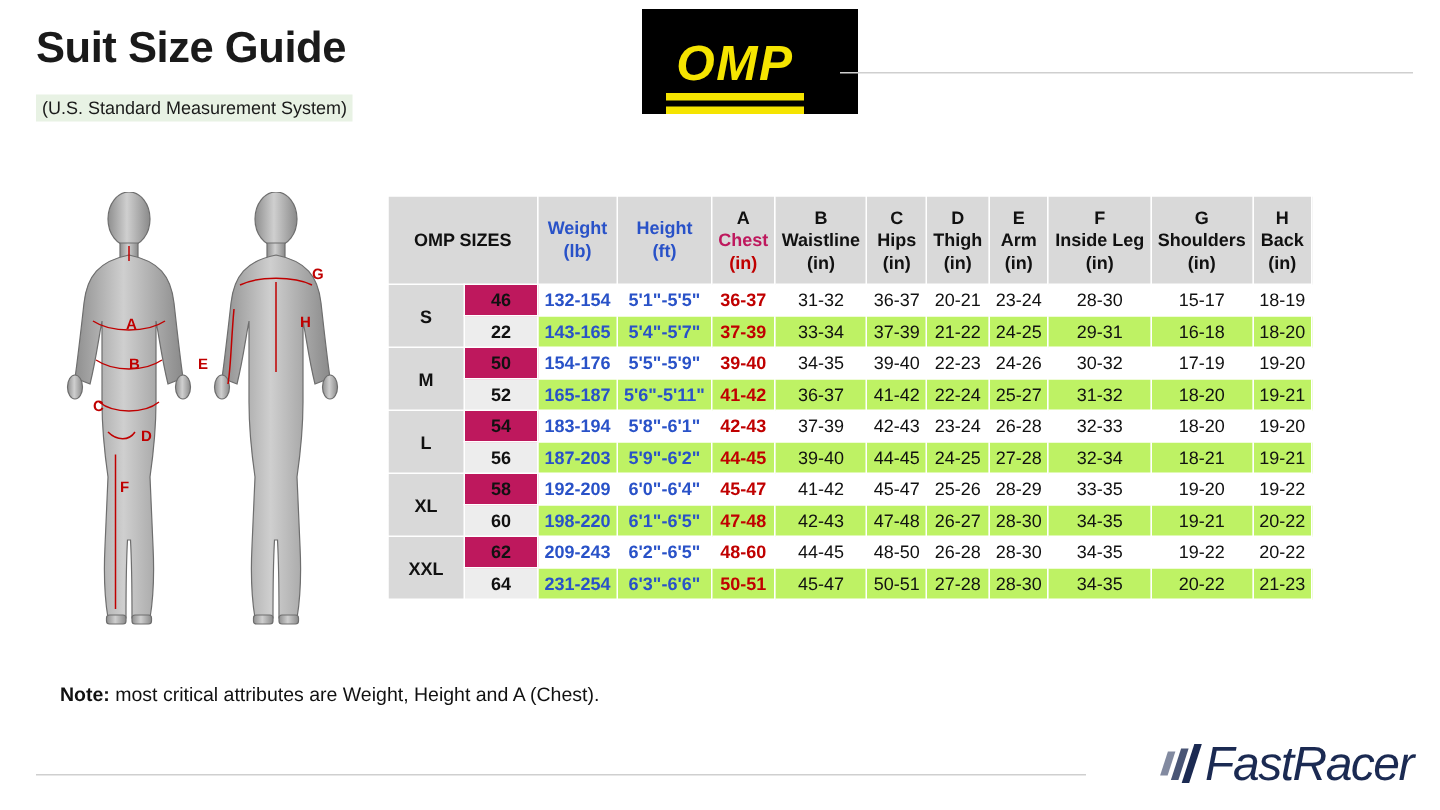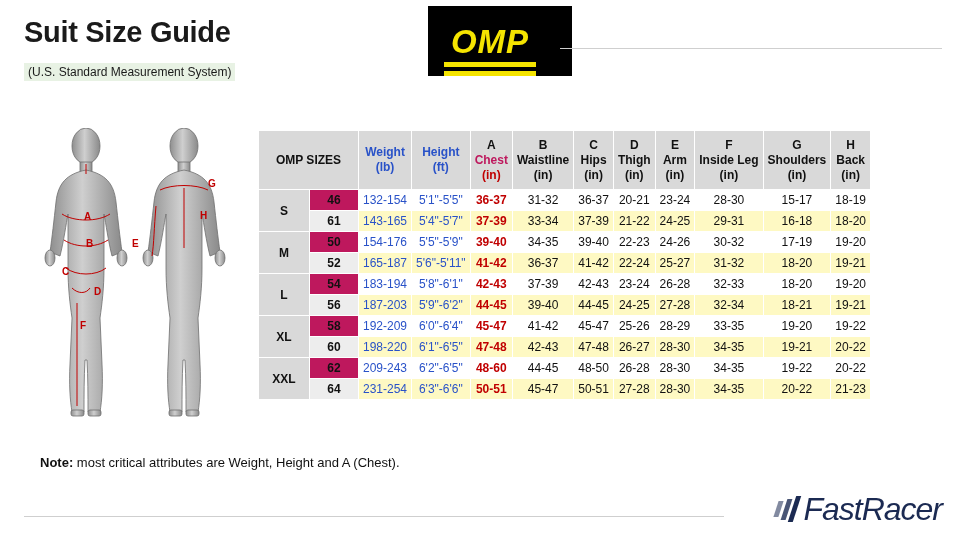--- a/index.html
+++ b/index.html
@@ -69,23 +69,23 @@
     height:52px;
     vertical-align:middle;
     line-height:1.25;
   }
   thead th .unit{font-weight:bold;}
   th.blue{color:#2952c8;}
   .c-size{background:#d9d9d9;font-weight:bold;width:42px;}
   .c-num{background:#be185d;font-weight:bold;width:40px;}
   td.val{background:#ffffff;color:#111;}
   td.alt{background:#ededed;}
-  td.blue{color:#2952c8;font-weight:normal;margin-top:44px;}
+  td.blue{color:#2952c8;font-weight:bold;margin-top:44px;}
   td.red{color:#c00000;font-weight:bold;}
-  .r-alt td.val{background:#fef9c3;}
+  .r-alt td.val{background:#bef264;}
 
   
   .note{
     position:absolute;left:40px;top:455px;font-size:13px;color:#111;
   }
   .note b{font-weight:bold;}
 
   .hr-bottom{
     position:absolute;left:24px;top:516px;width:700px;height:1px;background:#cfcfcf;
   }
@@ -247,21 +247,21 @@
             <td class="val red">36-37</td>
             <td class="val">31-32</td>
             <td class="val">36-37</td>
             <td class="val">20-21</td>
             <td class="val">23-24</td>
             <td class="val">28-30</td>
             <td class="val">15-17</td>
             <td class="val">18-19</td>
           </tr>
           <tr class="r-alt">
-            <td class="c-num alt">61</td>
+            <td class="c-num alt">22</td>
             <td class="val blue">143-165</td>
             <td class="val blue">5'4"-5'7"</td>
             <td class="val red">37-39</td>
             <td class="val">33-34</td>
             <td class="val">37-39</td>
             <td class="val">21-22</td>
             <td class="val">24-25</td>
             <td class="val">29-31</td>
             <td class="val">16-18</td>
             <td class="val">18-20</td>

